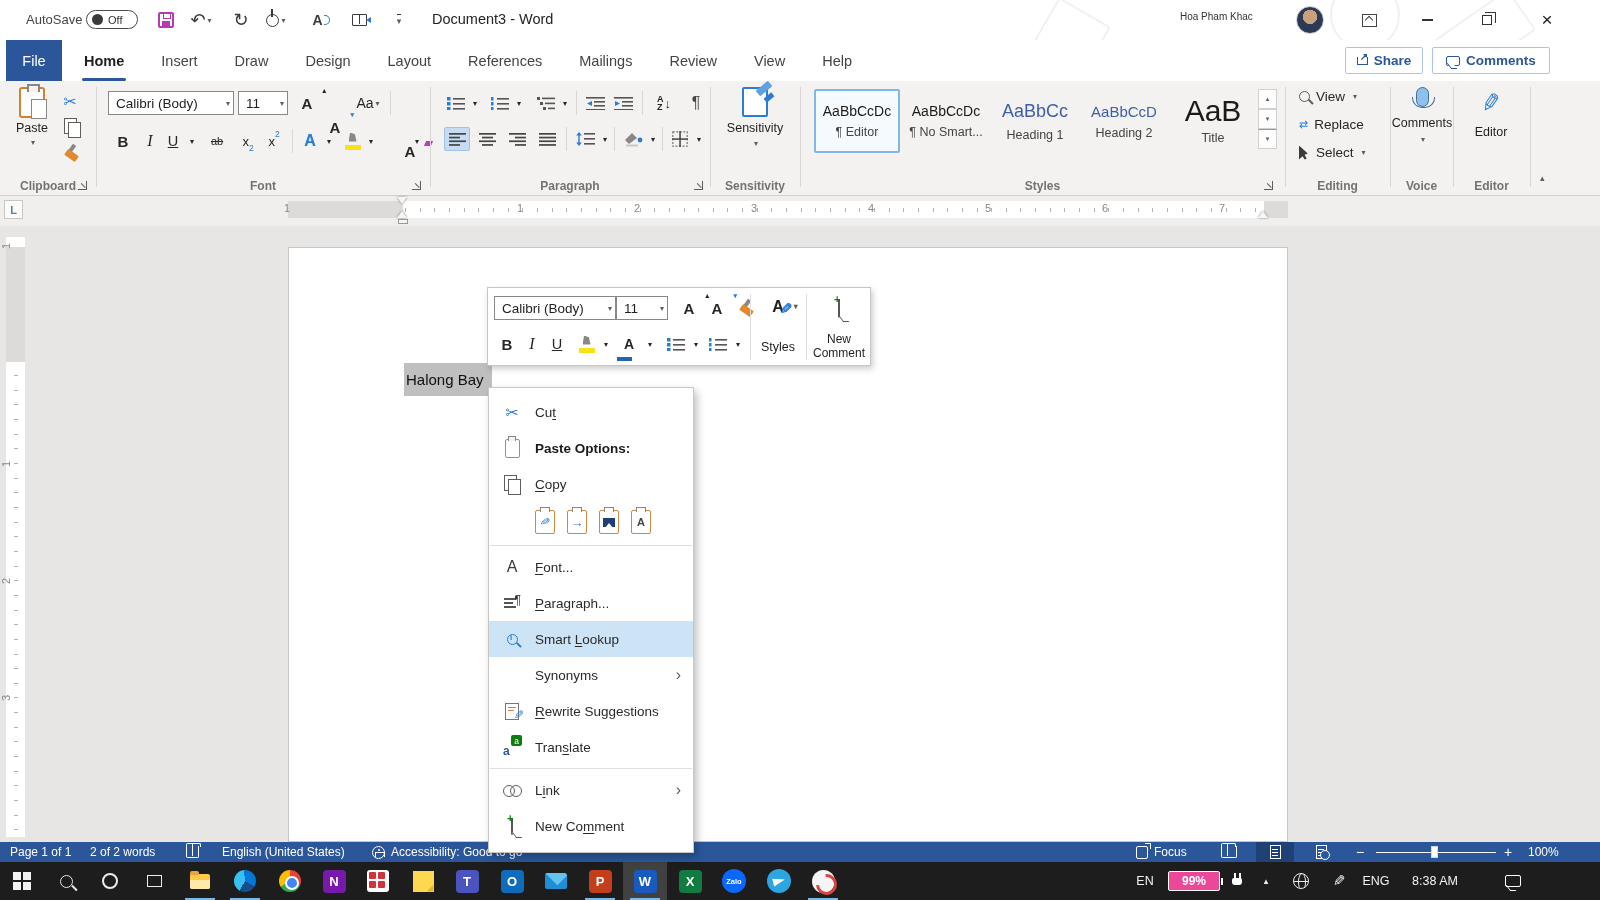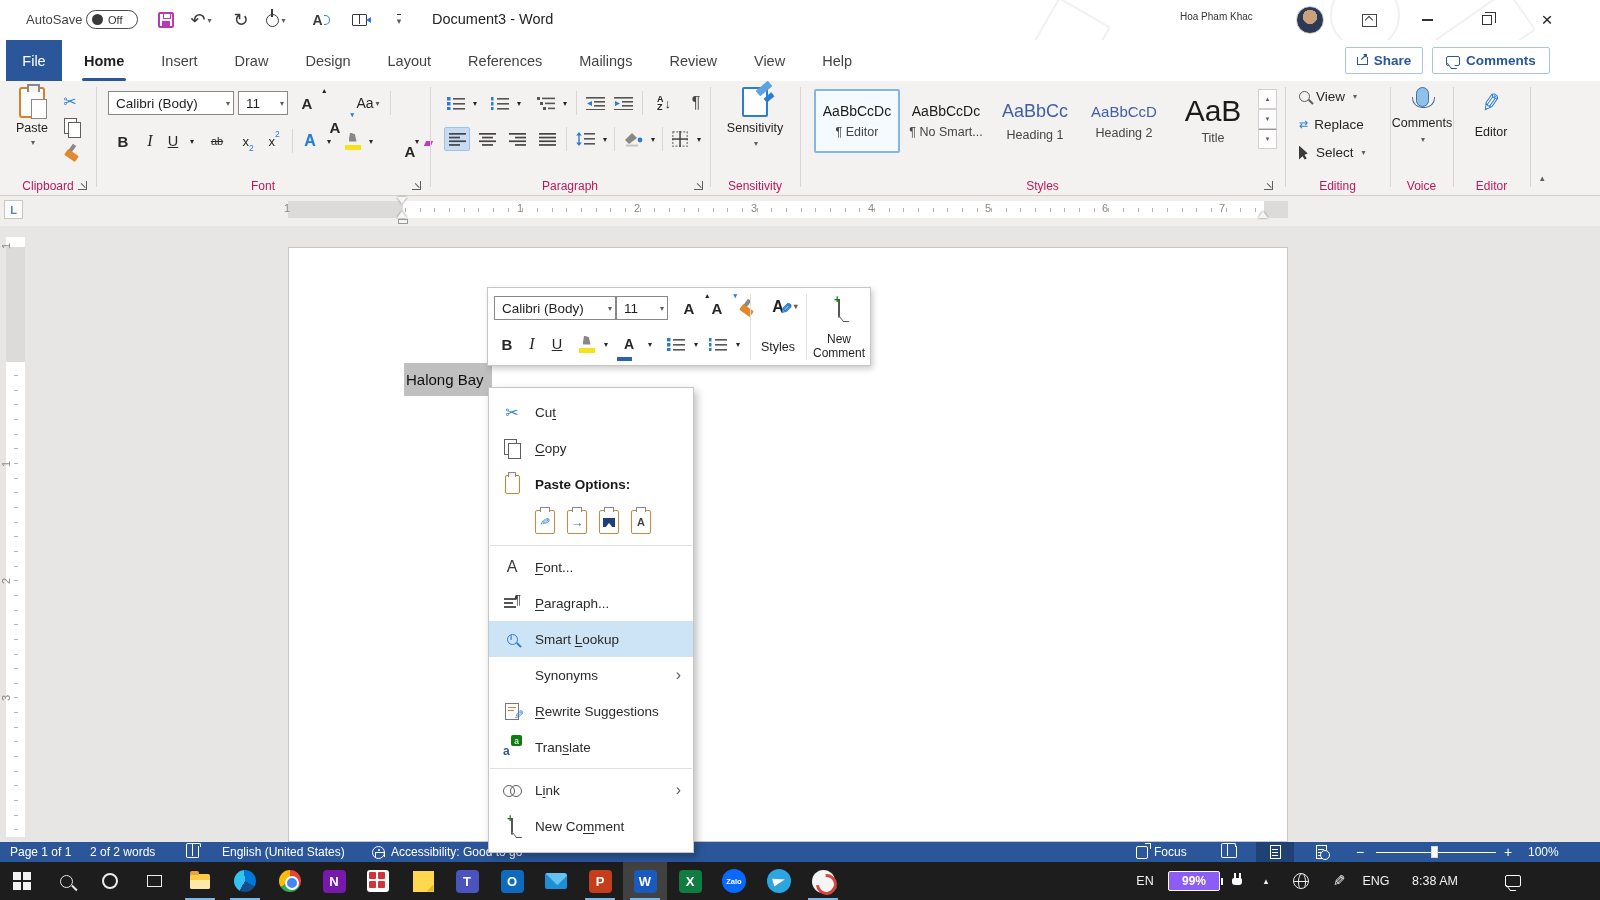--- a/index.html
+++ b/index.html
@@ -36,21 +36,21 @@
 .topbtn{position:absolute;top:7px;height:27px;border:1px solid #abc3e8;border-radius:2px;color:#2b579a;display:flex;align-items:center;justify-content:center;gap:6px;font-size:13.5px;font-weight:bold;background:#fff;}
 .sharebox{width:11px;height:8px;border:1.5px solid #2b579a;border-top:none;position:relative;}
 .bubb{width:14px;height:10px;border:1.5px solid #2b579a;border-radius:2px;position:relative;background:#fff;}
 .bubb::after{content:"";position:absolute;left:2px;bottom:-4.5px;width:5px;height:5px;background:#fff;border-left:1.5px solid #2b579a;border-bottom:1.5px solid #2b579a;transform:skewX(38deg);}
 .bubb.gray{border-color:#555;} .bubb.gray::after{border-color:#555;}
 .bubb.white{border-color:#fff;background:transparent;} .bubb.white::after{border-color:#fff;background:transparent;}
 
 #ribbon{position:absolute;left:0;top:81px;width:1600px;height:115px;background:#f3f2f1;border-bottom:1px solid #d2d0ce;}
 .vsep{position:absolute;top:6px;height:100px;width:1px;background:#d8d6d4;}
 .group{position:absolute;top:0;height:115px;}
-.glabel{position:absolute;bottom:3px;left:0;right:0;text-align:center;font-size:12px;color:#be185d;}
+.glabel{position:absolute;bottom:3px;left:0;right:0;text-align:center;font-size:12px;color:#737373;font-weight:bold;}
 .launcher{position:absolute;bottom:6px;width:9px;height:9px;border-left:1.3px solid #605e5c;border-top:1.3px solid #605e5c;transform:rotate(180deg);}
 .launcher::after{content:"";position:absolute;left:1px;top:1px;width:6px;height:1.3px;background:#605e5c;transform:rotate(45deg);transform-origin:0 0;}
 .combo{position:absolute;display:flex;align-items:center;border:1px solid #8a8886;background:#fff;height:24px;font-size:13.5px;color:#201f1e;padding:0 3px 0 7px;}
 .combo .cdt{margin-left:auto;font-size:8px;}
 .ricon{position:absolute;height:24px;display:flex;align-items:center;justify-content:center;color:#262626;}
 .bld{font-weight:bold;font-size:15px;}
 .ital{font-style:italic;font-family:"Liberation Serif",serif;font-size:16px;}
 .undl{text-decoration:underline;font-size:14.5px;}
 .strik{text-decoration:line-through;font-size:11px;}
 .subsup{font-size:13px;} .subsup .s2{font-size:8.5px;color:#2b7cd3;}
@@ -191,21 +191,21 @@
 .sticky{width:21px;height:21px;background:#ffd84f;position:relative;}
 .sticky::after{content:"";position:absolute;right:0;bottom:0;width:7px;height:7px;background:#e3b920;clip-path:polygon(0 100%,100% 0,100% 100%);}
 .envel{width:22px;height:16px;background:#1e8fd5;position:relative;border-radius:2px;overflow:hidden;}
 .envel::after{content:"";position:absolute;left:2px;top:-6px;width:18px;height:14px;background:#64c3f0;transform:rotate(45deg);}
 .zalo{width:24px;height:24px;border-radius:50%;background:#0a68fe;color:#fff;font-size:7.5px;font-weight:bold;display:flex;align-items:center;justify-content:center;}
 .tgram{width:24px;height:24px;border-radius:50%;background:#2ca5e0;position:relative;}
 .tgram::after{content:"";position:absolute;left:6px;top:8px;width:0;height:0;border-top:4px solid transparent;border-bottom:4px solid transparent;border-left:12px solid #fff;transform:rotate(-15deg);}
 .snipapp{width:23px;height:23px;border-radius:50%;background:#f5f5f5;position:relative;}
 .snipapp::after{content:"";position:absolute;left:4px;top:4px;width:15px;height:15px;border-radius:50%;border:3.5px solid #d6453e;border-left-color:transparent;transform:rotate(40deg);}
 .trayitem{position:absolute;top:0;height:38px;display:flex;align-items:center;justify-content:center;color:#f2f2f2;font-size:12.5px;}
-.battery{border:1.6px solid #fff;border-radius:2px;background:#8b5cf6;width:52px;height:20px;display:flex;align-items:center;justify-content:center;font-size:12px;font-weight:bold;color:#fff;position:relative;}
+.battery{border:1.6px solid #fff;border-radius:2px;background:#ec4899;width:52px;height:20px;display:flex;align-items:center;justify-content:center;font-size:12px;font-weight:bold;color:#fff;position:relative;}
 .battery::after{content:"";position:absolute;right:-4px;top:6px;width:2.5px;height:7px;background:#fff;}
 .plug{width:10px;height:16px;position:relative;}
 .plug::before{content:"";position:absolute;left:1.5px;top:0;width:2px;height:6px;background:#fff;box-shadow:5px 0 0 #fff;}
 .plug::after{content:"";position:absolute;left:0;top:5px;width:10px;height:7px;background:#fff;border-radius:2px 2px 3px 3px;}
 .globe{width:16px;height:16px;border:1.5px solid #eee;border-radius:50%;position:relative;overflow:hidden;}
 .globe::before{content:"";position:absolute;left:4px;top:-1px;width:6px;height:16px;border:1.2px solid #eee;border-radius:50%;}
 .globe::after{content:"";position:absolute;left:-1px;top:6.5px;width:18px;height:1.2px;background:#eee;}
 .caretw{font-size:9px;color:#eee;}
 </style>
 </head>
@@ -761,31 +761,31 @@
   </div>
 </div>
 
 <div id="ctxmenu">
   <div class="cmi">
     <span class="ico">
         <span class="scis">✂</span>
       </span>
     <span class="lbl"><span>Cu</span><span class="mn">t</span><span></span></span>
   </div>
+  <div class="cmi hdr">
+    <span class="ico">
+        <span class="clipsm"></span>
+      </span>
+    <span class="lbl"><span>Paste Options:</span></span>
+  </div>
   <div class="cmi">
     <span class="ico">
         <span class="cpyic"></span>
       </span>
     <span class="lbl"><span></span><span class="mn">C</span><span>opy</span></span>
-  </div>
-  <div class="cmi hdr">
-    <span class="ico">
-        <span class="clipsm"></span>
-      </span>
-    <span class="lbl"><span>Paste Options:</span></span>
   </div>
   <div class="cmi" style="height:40px;">
     <span class="ico"></span>
     <div style="display:flex;gap:12px;">
       <span class="pasteopt">
           <span style="color:#2b7cd3;font-size:12px;transform:scaleX(-1) rotate(-15deg);">✎</span>
         </span>
       <span class="pasteopt">
           <span style="color:#2b7cd3;font-size:13px;font-weight:bold;">→</span>
         </span>

